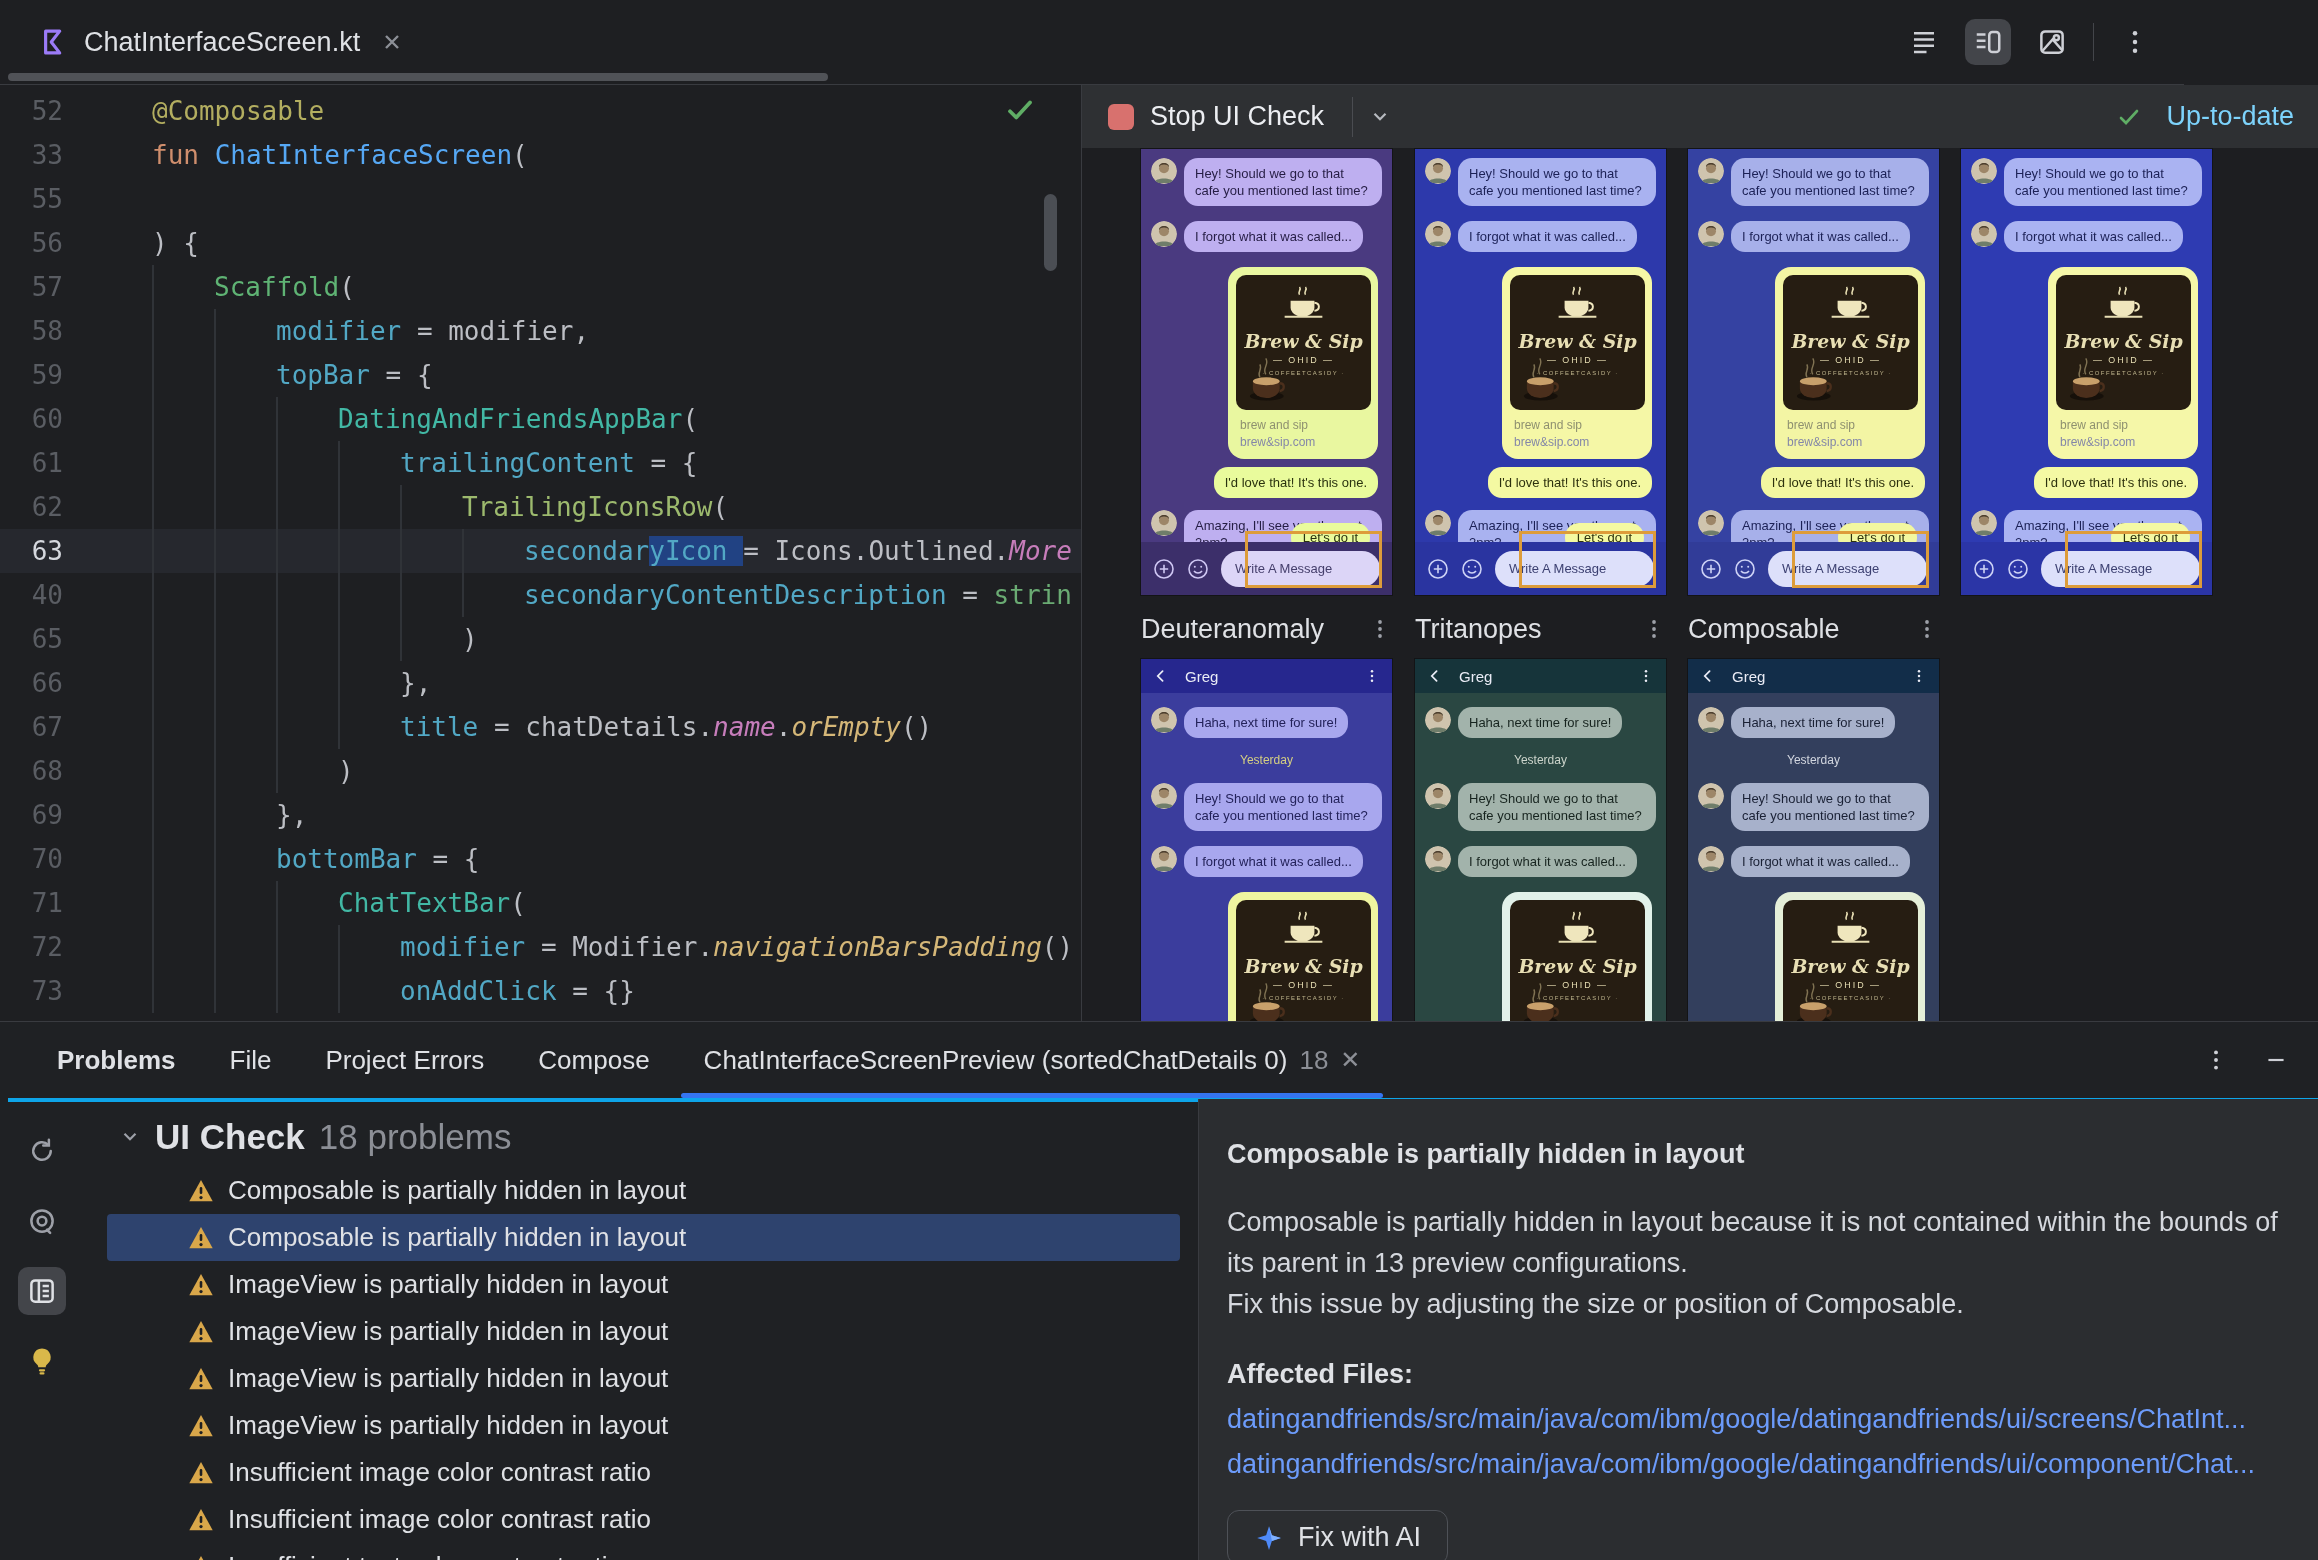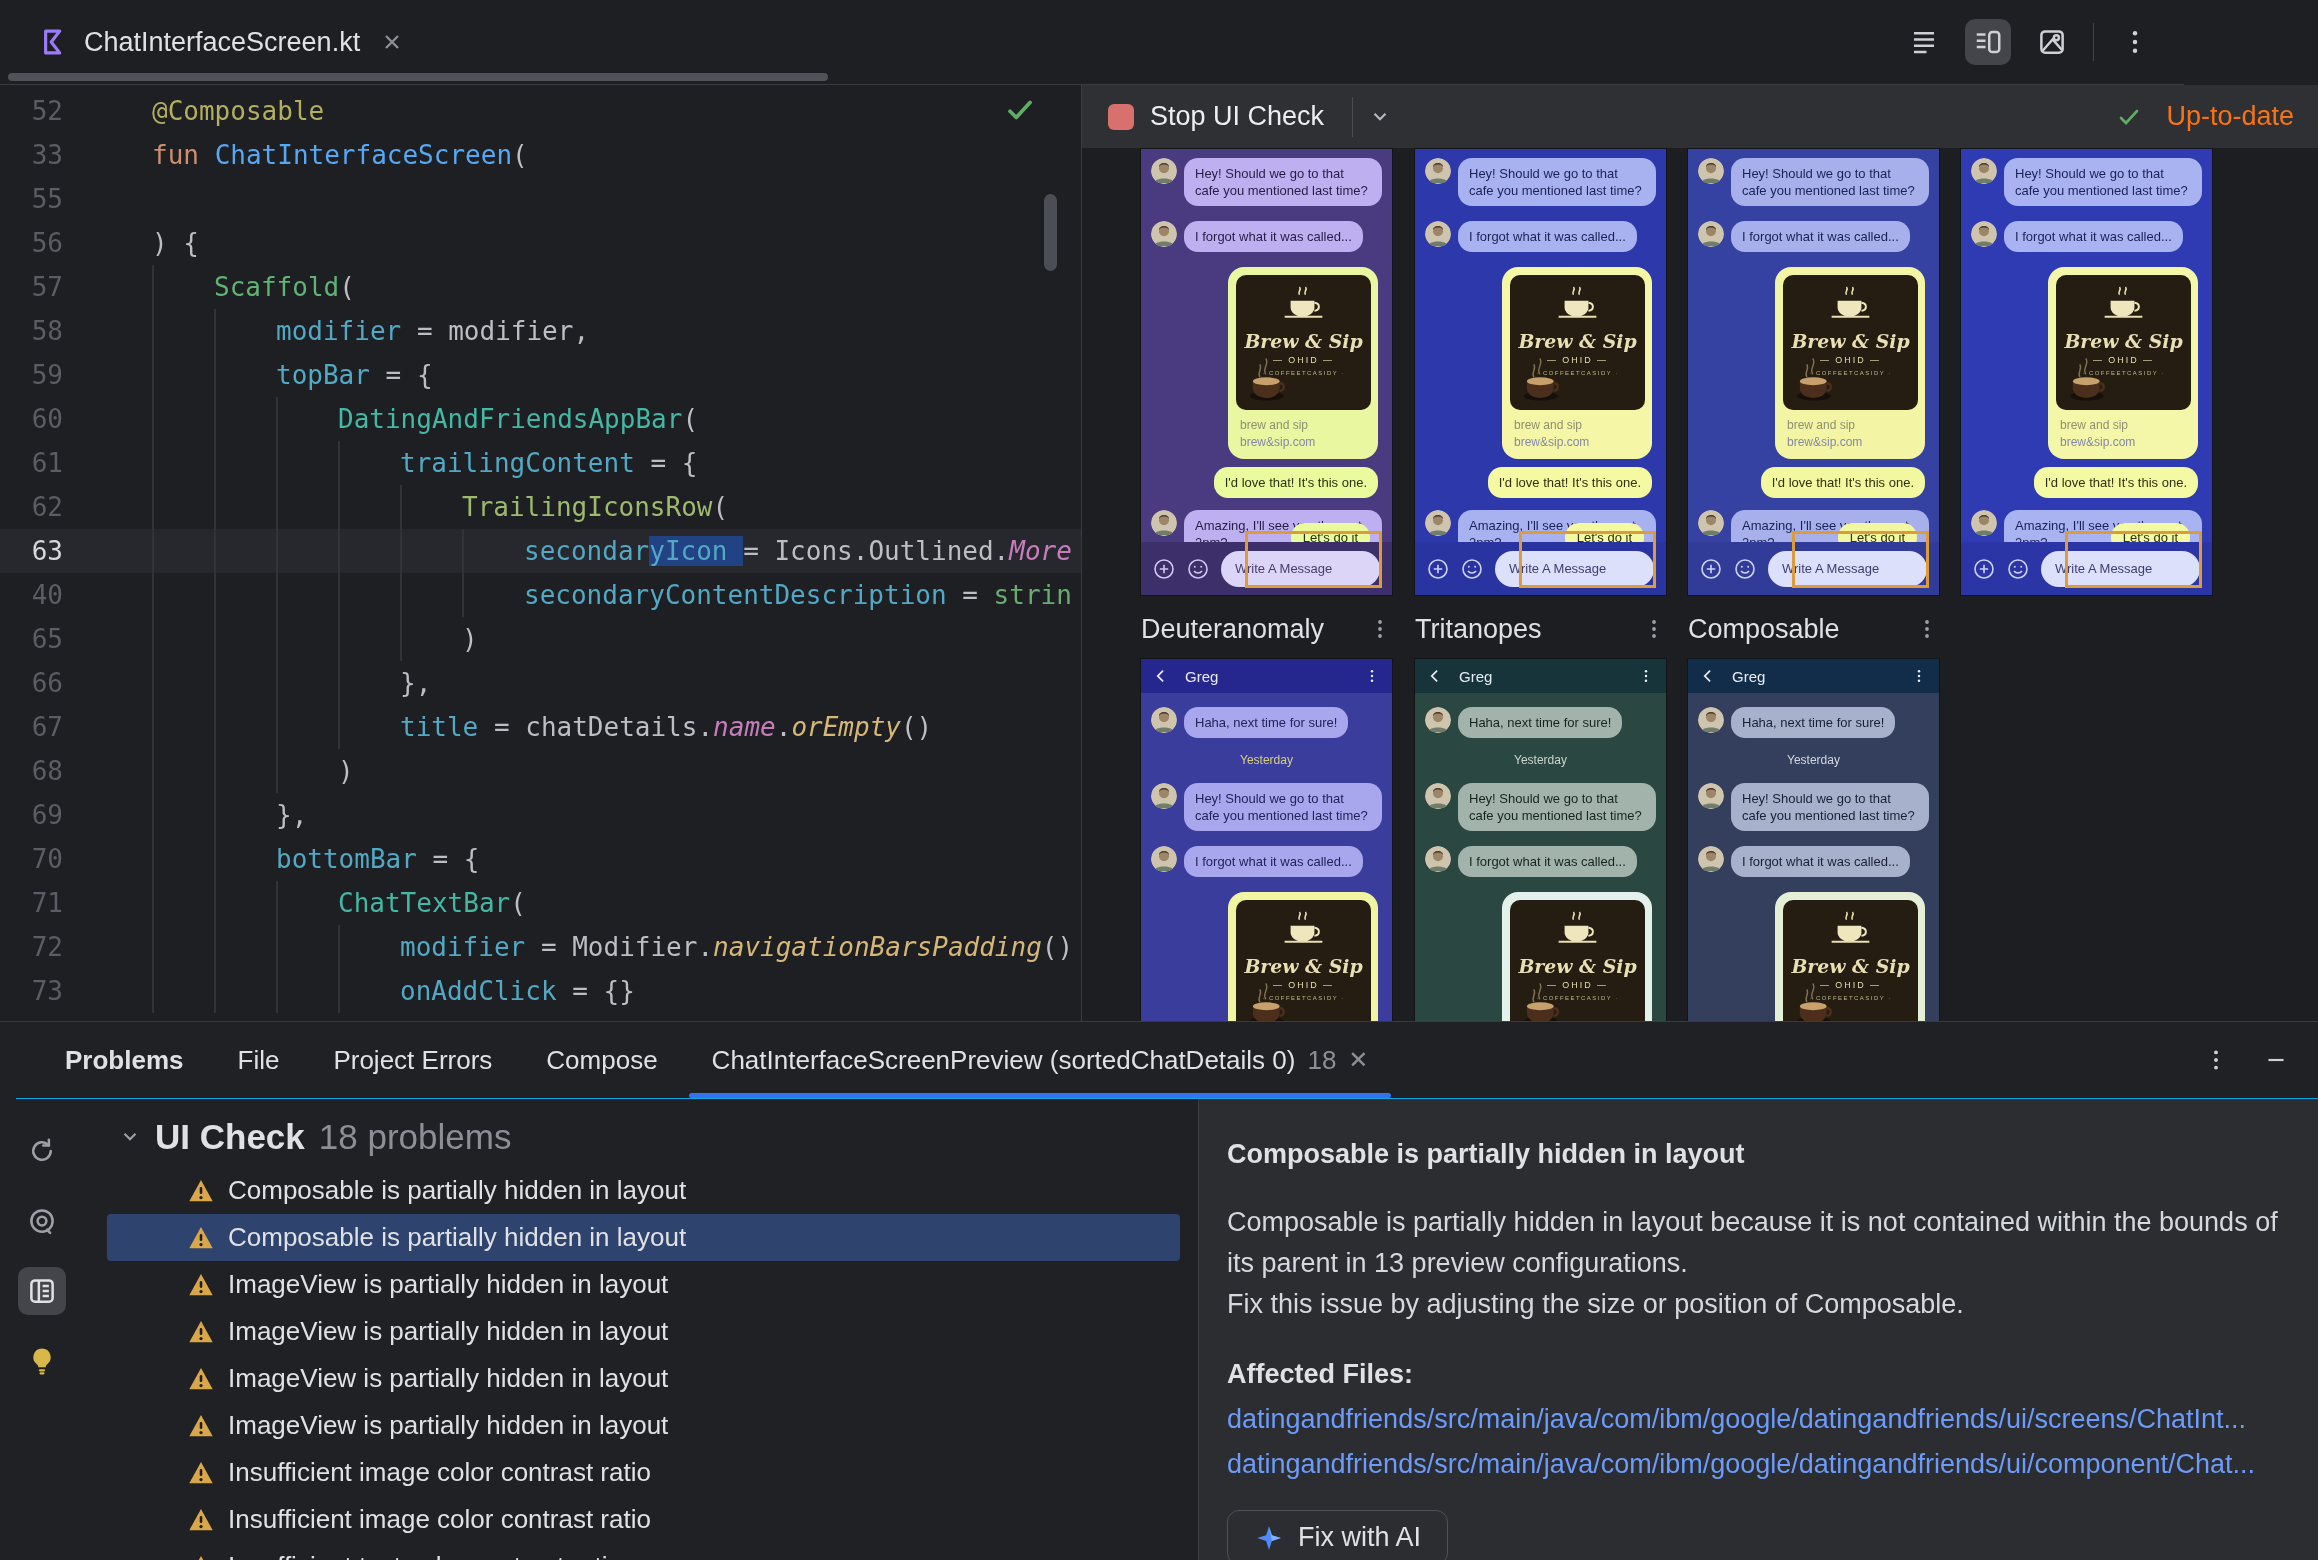--- a/index.html
+++ b/index.html
@@ -33,21 +33,21 @@
   #echeck{position:absolute;right:46px;top:10px;width:30px;height:30px;}
   #evthumb{position:absolute;right:24px;top:109px;width:13px;height:77px;border-radius:7px;background:#4b4e54;}
   
   #preview{position:absolute;left:1081px;top:85px;width:1238px;height:936px;background:#1d1e21;border-left:1px solid #393b40;}
   #ptoolbar{position:absolute;left:0;top:0;right:0;height:63px;background:#2e3033;display:flex;align-items:center;}
   #stopgrp{display:flex;align-items:center;gap:16px;margin-left:26px;}
   #stopsq{width:26px;height:26px;border-radius:6px;background:#d8716e;}
   #stoplbl{font-size:27px;color:#eceef2;}
   #stopsep{width:1px;height:40px;background:#4a4c51;margin-left:12px;}
   #stopchev{color:#b6b9bf;}
-  #status{margin-left:auto;margin-right:26px;display:flex;align-items:center;gap:25px;font-size:27px;color:#f97316;}
+  #status{margin-left:auto;margin-right:26px;display:flex;align-items:center;gap:25px;font-size:27px;color:#7dd3fc;}
   #pcanvas{position:absolute;left:0;top:63px;right:0;bottom:0;overflow:hidden;}
   .phone{position:absolute;width:251px;overflow:hidden;background:var(--pbg);outline:1px solid #131416;}
   .ph1{height:446px;} .ph2{height:362px;}
   .mrow{display:flex;align-items:flex-start;gap:7px;margin:0 10px 15px;}
   .avatar{width:26px;height:26px;flex:none;border-radius:50%;overflow:hidden;}
   .avatar svg{display:block;width:26px;height:26px;}
   .bub{border-radius:14px;padding:7px 11px;font-size:13px;line-height:17px;max-width:176px;}
   .bub.in{background:var(--inb);color:var(--int);}
   .day{text-align:center;font-size:12px;color:var(--day);margin:4px 0 16px;}
   .cardwrap{display:flex;justify-content:flex-end;margin:0 14px 8px;}
@@ -67,21 +67,21 @@
   .hlrect{position:absolute;right:10px;top:382px;width:137px;height:57px;border:3px solid #dd9c3a;z-index:3;box-sizing:border-box;}
   .appbar{height:34px;background:var(--abb);color:#e9ebf5;display:flex;align-items:center;gap:16px;padding:0 12px;font-size:15px;}
   .appbar svg{width:16px;height:16px;}
   .appbar .sp{flex:1;}
   .chat2{padding-top:14px;}
   .plabel{position:absolute;height:40px;display:flex;align-items:center;width:251px;}
   .plabel .lt{font-size:27px;color:#dfe1e5;flex:1;}
   .plabel svg{width:24px;height:24px;color:#9da0a8;}
   
   #problems{position:absolute;left:0;top:1021px;width:2319px;height:540px;background:#1f2124;border-top:1px solid #393b40;}
-  #ptabs{position:absolute;left:16px;top:0;right:0;height:76px;display:flex;align-items:center;border-bottom:1px solid #0ea5e9;}
+  #ptabs{position:absolute;left:8px;top:0;right:0;height:76px;display:flex;align-items:center;border-bottom:4px solid #0ea5e9;}
   .ptab{position:relative;height:100%;display:flex;align-items:center;gap:12px;padding:0 27px;font-size:26px;color:#dfe1e5;}
   .ptab.first{margin-left:22px;font-weight:700;}
   .ptab .badge{color:#8c8f96;}
   .ptab .x{color:#8c8f96;font-size:24px;}
   .ptab.active::after{content:"";position:absolute;left:4px;right:4px;bottom:0;height:5px;border-radius:3px;background:#3574f0;}
   #ptabs-right{margin-left:auto;display:flex;align-items:center;gap:34px;margin-right:30px;color:#ced0d6;}
   #ptabs-right svg{width:26px;height:26px;}
   #pbody{position:absolute;left:0;top:77px;right:0;bottom:0;}
   #ptools{position:absolute;left:0;top:0;width:83px;bottom:0;display:flex;flex-direction:column;align-items:center;padding-top:28px;gap:22px;}
   .ptool{width:48px;height:48px;display:flex;align-items:center;justify-content:center;border-radius:10px;color:#9da0a8;}

